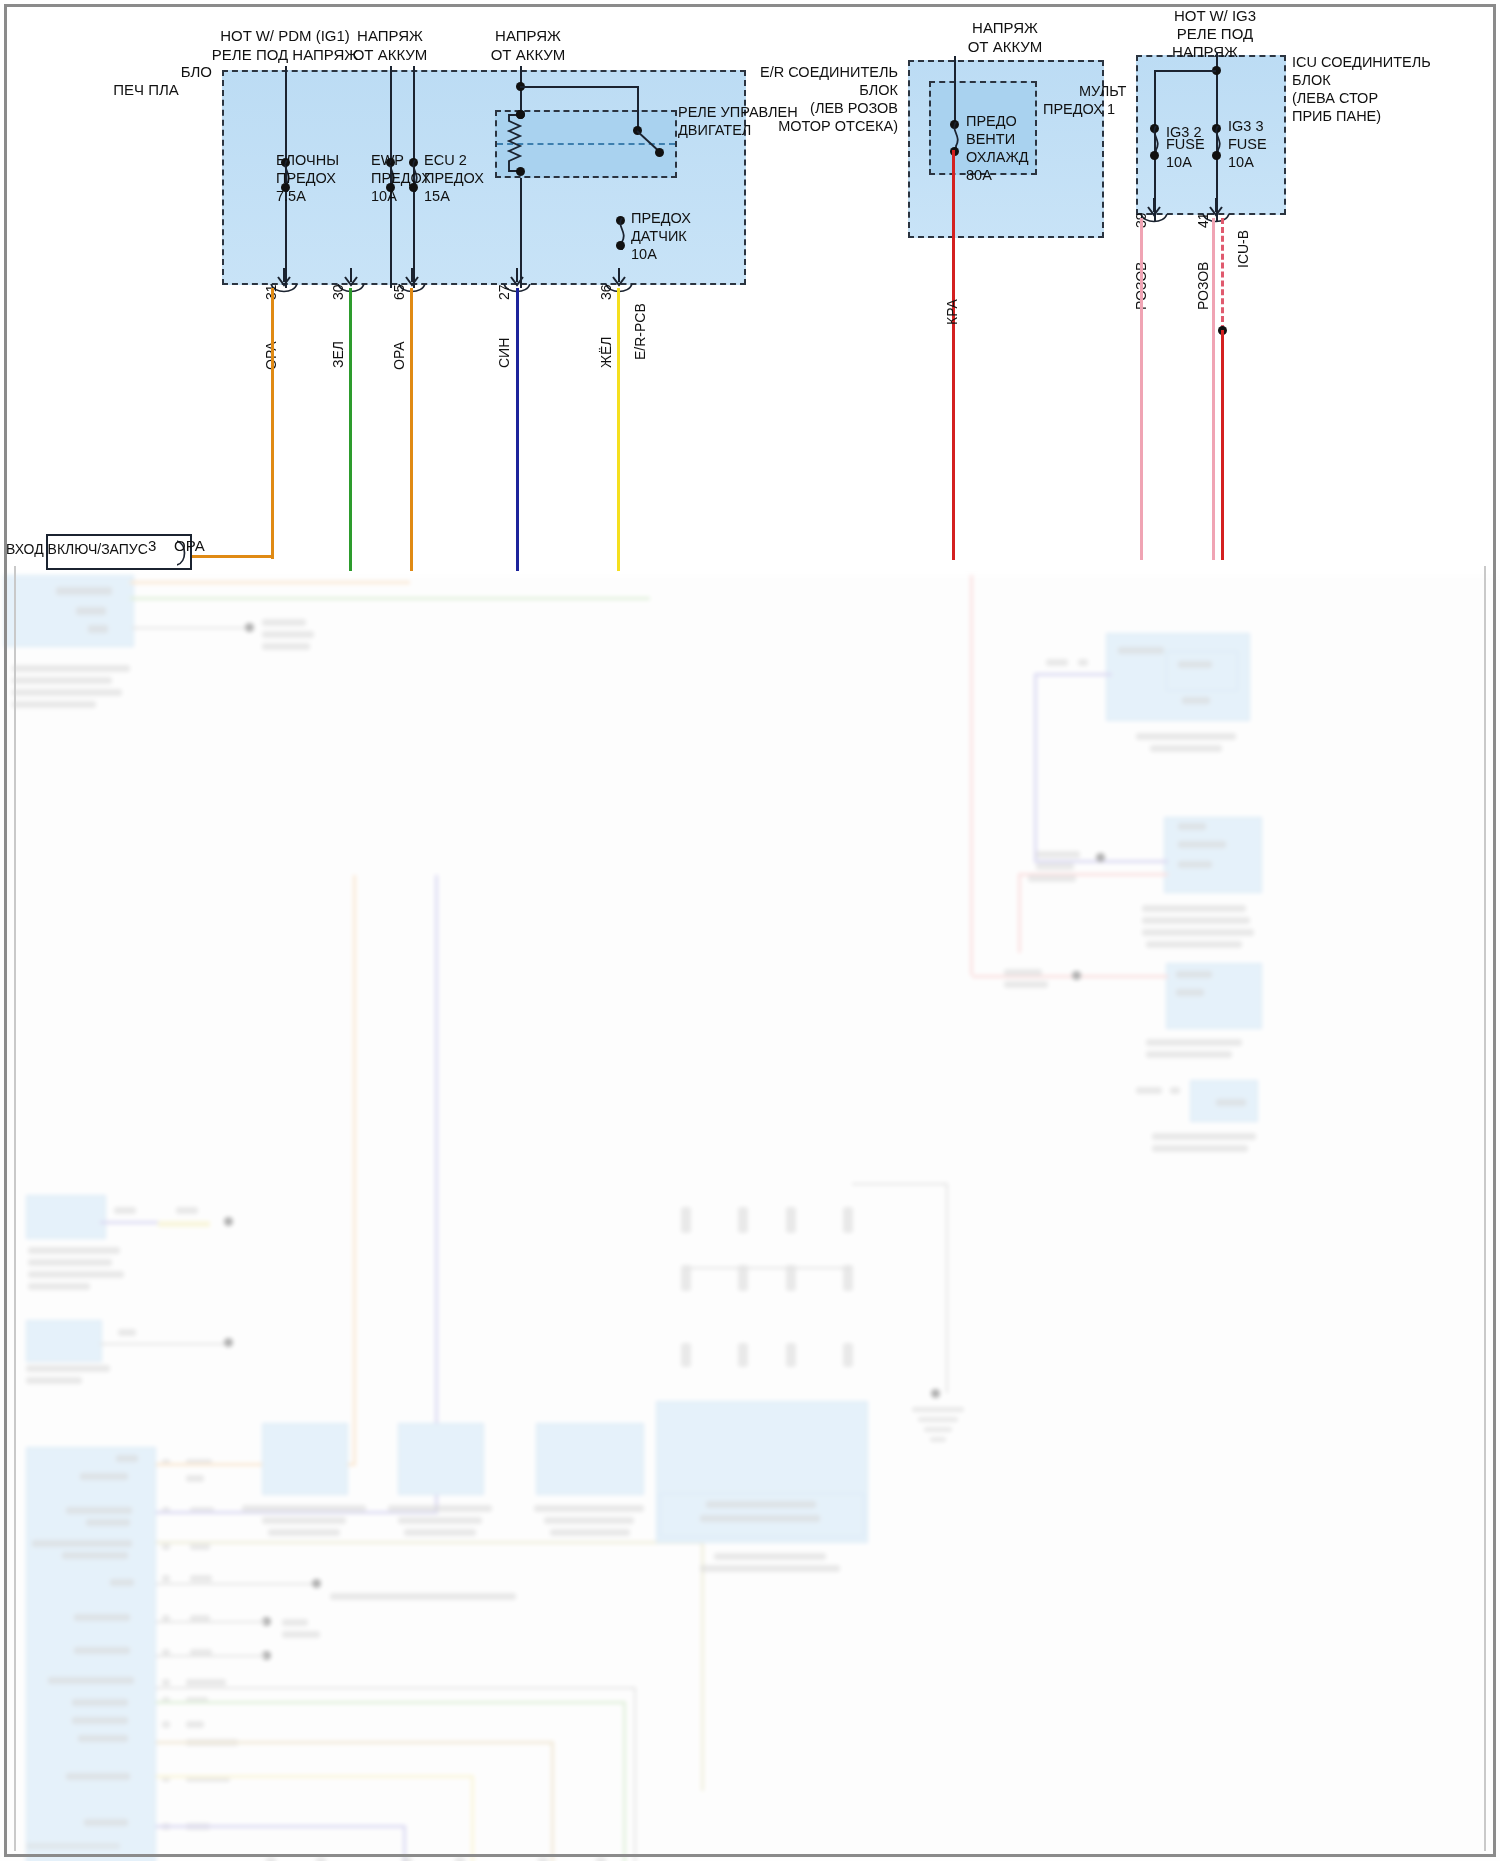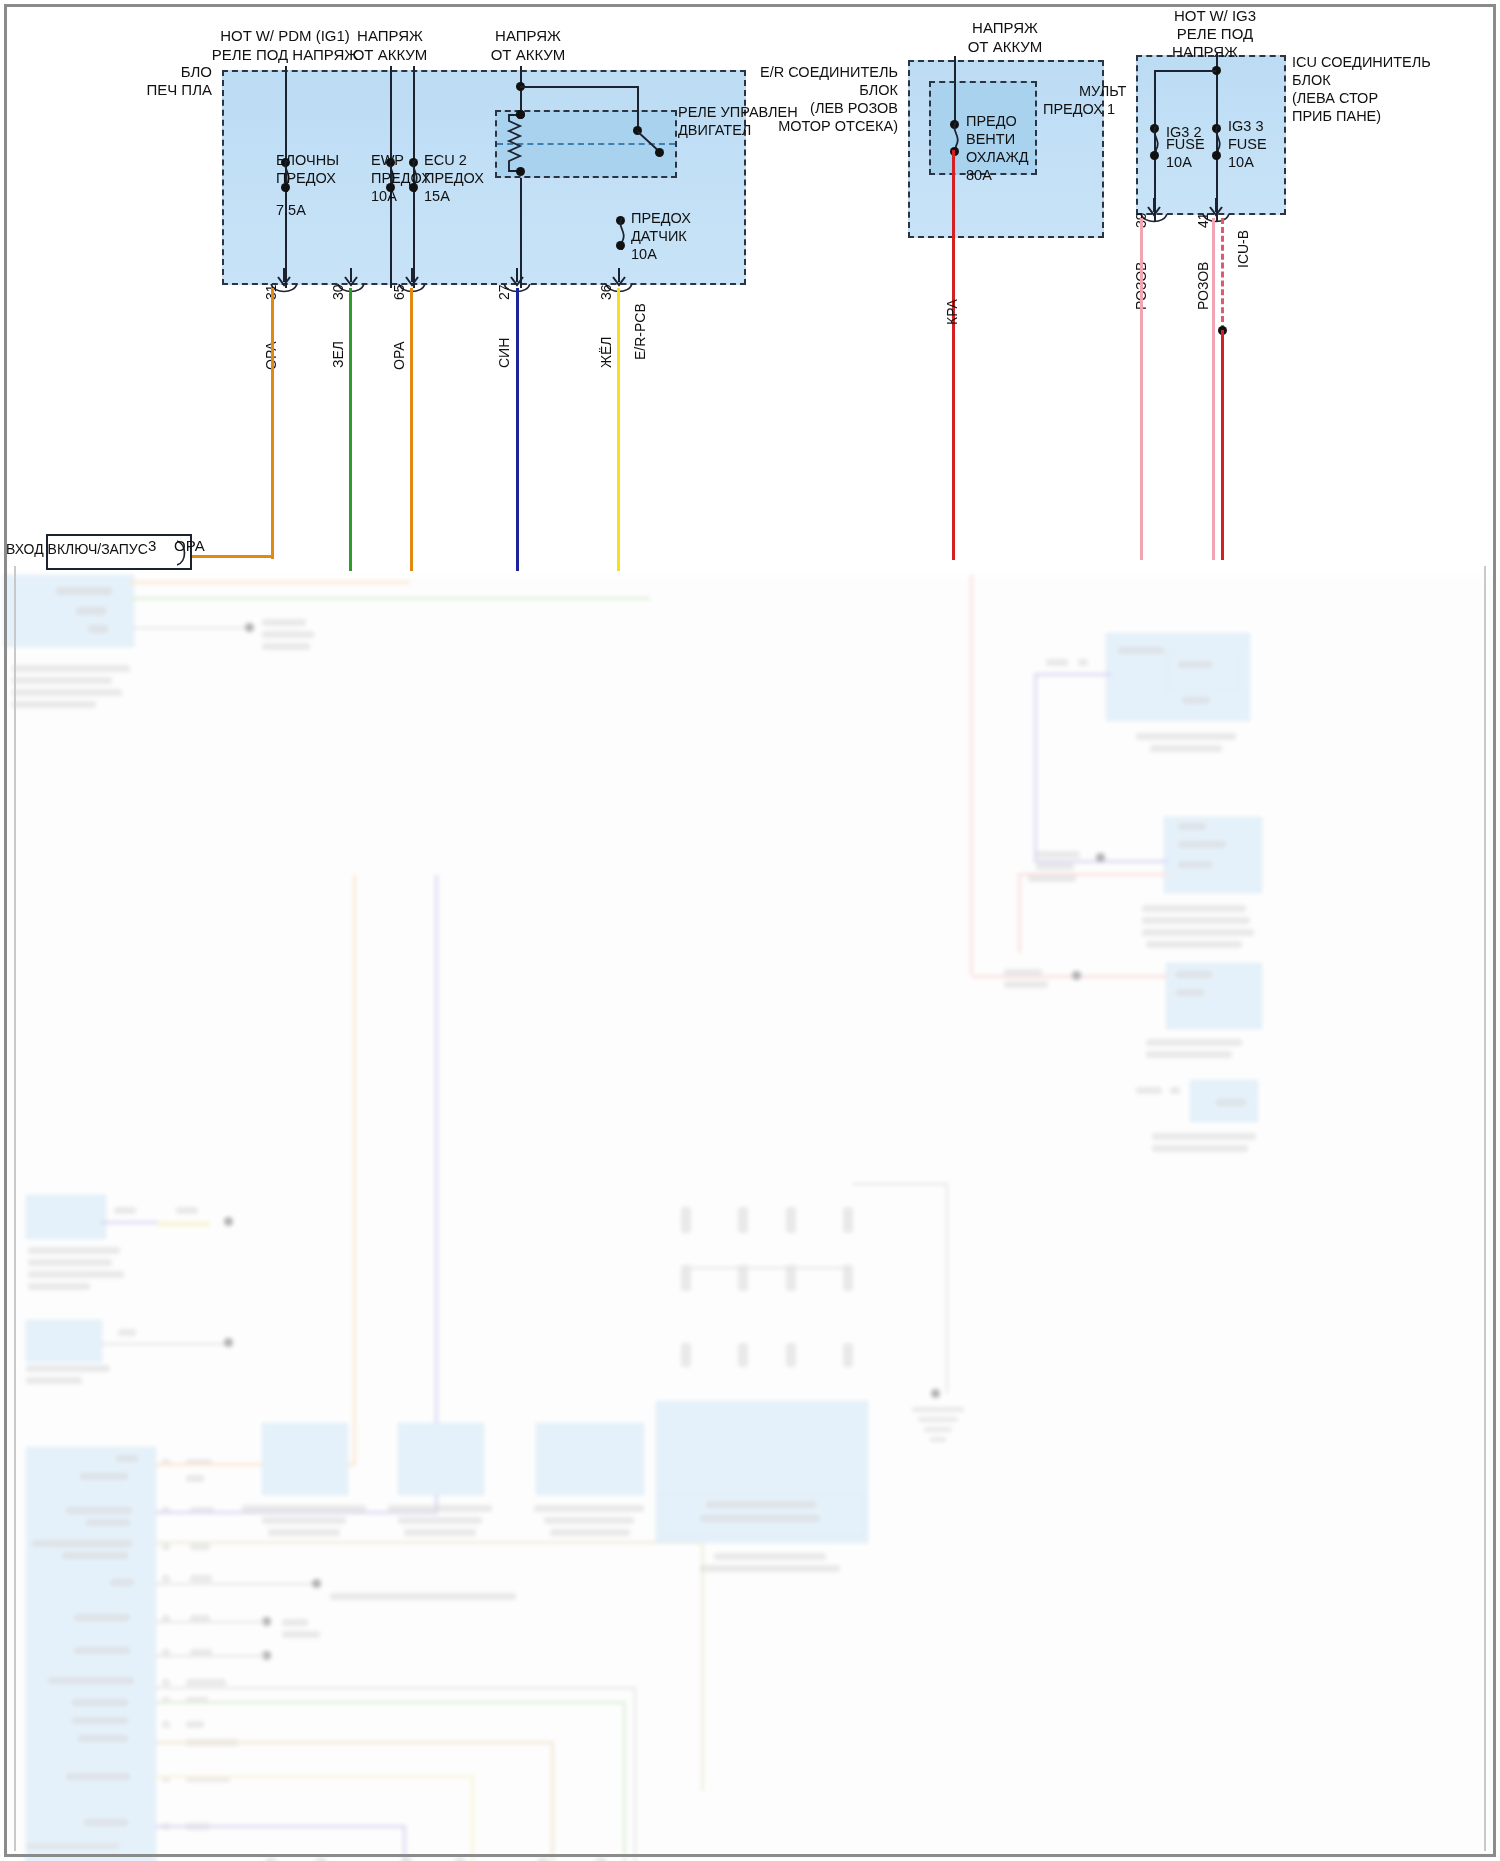--- a/index.html
+++ b/index.html
@@ -52,21 +52,21 @@
 </style>
 </head>
 <body>
 
 <div id="stage">
 
   <div class="fillbox" style="left:222px;top:70px;width:524px;height:215px;"></div>
   <div class="dashbox" style="left:222px;top:70px;width:524px;height:215px;"></div>
 
   <div class="txt r" style="left:100px;top:64px;width:112px;font-size:15px;">БЛО</div>
-  <div class="txt r" style="left:80px;top:82px;width:132px;font-size:15px;">ПЕЧ ПЛА</div>
+  <div class="txt r" style="left:80px;top:82px;width:132px;font-size:15px;text-align:center;">ПЕЧ ПЛА</div>
 
   <div class="txt c" style="left:160px;top:28px;width:250px;font-size:15px;">HOT W/ PDM (IG1)</div>
   <div class="txt c" style="left:160px;top:47px;width:250px;font-size:15px;">РЕЛЕ ПОД НАПРЯЖ</div>
 
   <div class="txt c" style="left:300px;top:28px;width:180px;font-size:15px;">НАПРЯЖ</div>
   <div class="txt c" style="left:300px;top:47px;width:180px;font-size:15px;">ОТ АККУМ</div>
 
   <div class="txt c" style="left:438px;top:28px;width:180px;font-size:15px;">НАПРЯЖ</div>
   <div class="txt c" style="left:438px;top:47px;width:180px;font-size:15px;">ОТ АККУМ</div>
 
@@ -77,21 +77,21 @@
 
   <div class="dot" style="left:281px;top:158px;"></div>
   <div class="fuse" style="left:279px;top:160px;">
     <svg width="16" height="32" viewBox="0 0 16 32">
         <path d="M8 0 C 2 8, 14 14, 8 24 L8 32" fill="none" stroke="#1b2330" stroke-width="1.8"></path>
       </svg>
   </div>
   <div class="dot" style="left:281px;top:183px;"></div>
   <div class="txt" style="left:276px;top:152px;">БЛОЧНЫ</div>
   <div class="txt" style="left:276px;top:170px;">ПРЕДОХ</div>
-  <div class="txt" style="left:276px;top:188px;margin-top:14px;">7.5A</div>
+  <div class="txt" style="left:276px;top:188px;">7.5A</div>
 
   <div class="dot" style="left:386px;top:158px;"></div>
   <div class="fuse" style="left:384px;top:160px;">
     <svg width="16" height="32" viewBox="0 0 16 32">
         <path d="M8 0 C 2 8, 14 14, 8 24 L8 32" fill="none" stroke="#1b2330" stroke-width="1.8"></path>
       </svg>
   </div>
   <div class="dot" style="left:386px;top:183px;"></div>
   <div class="txt" style="left:371px;top:152px;">EWP</div>
   <div class="txt" style="left:371px;top:170px;">ПРЕДОХ</div>

